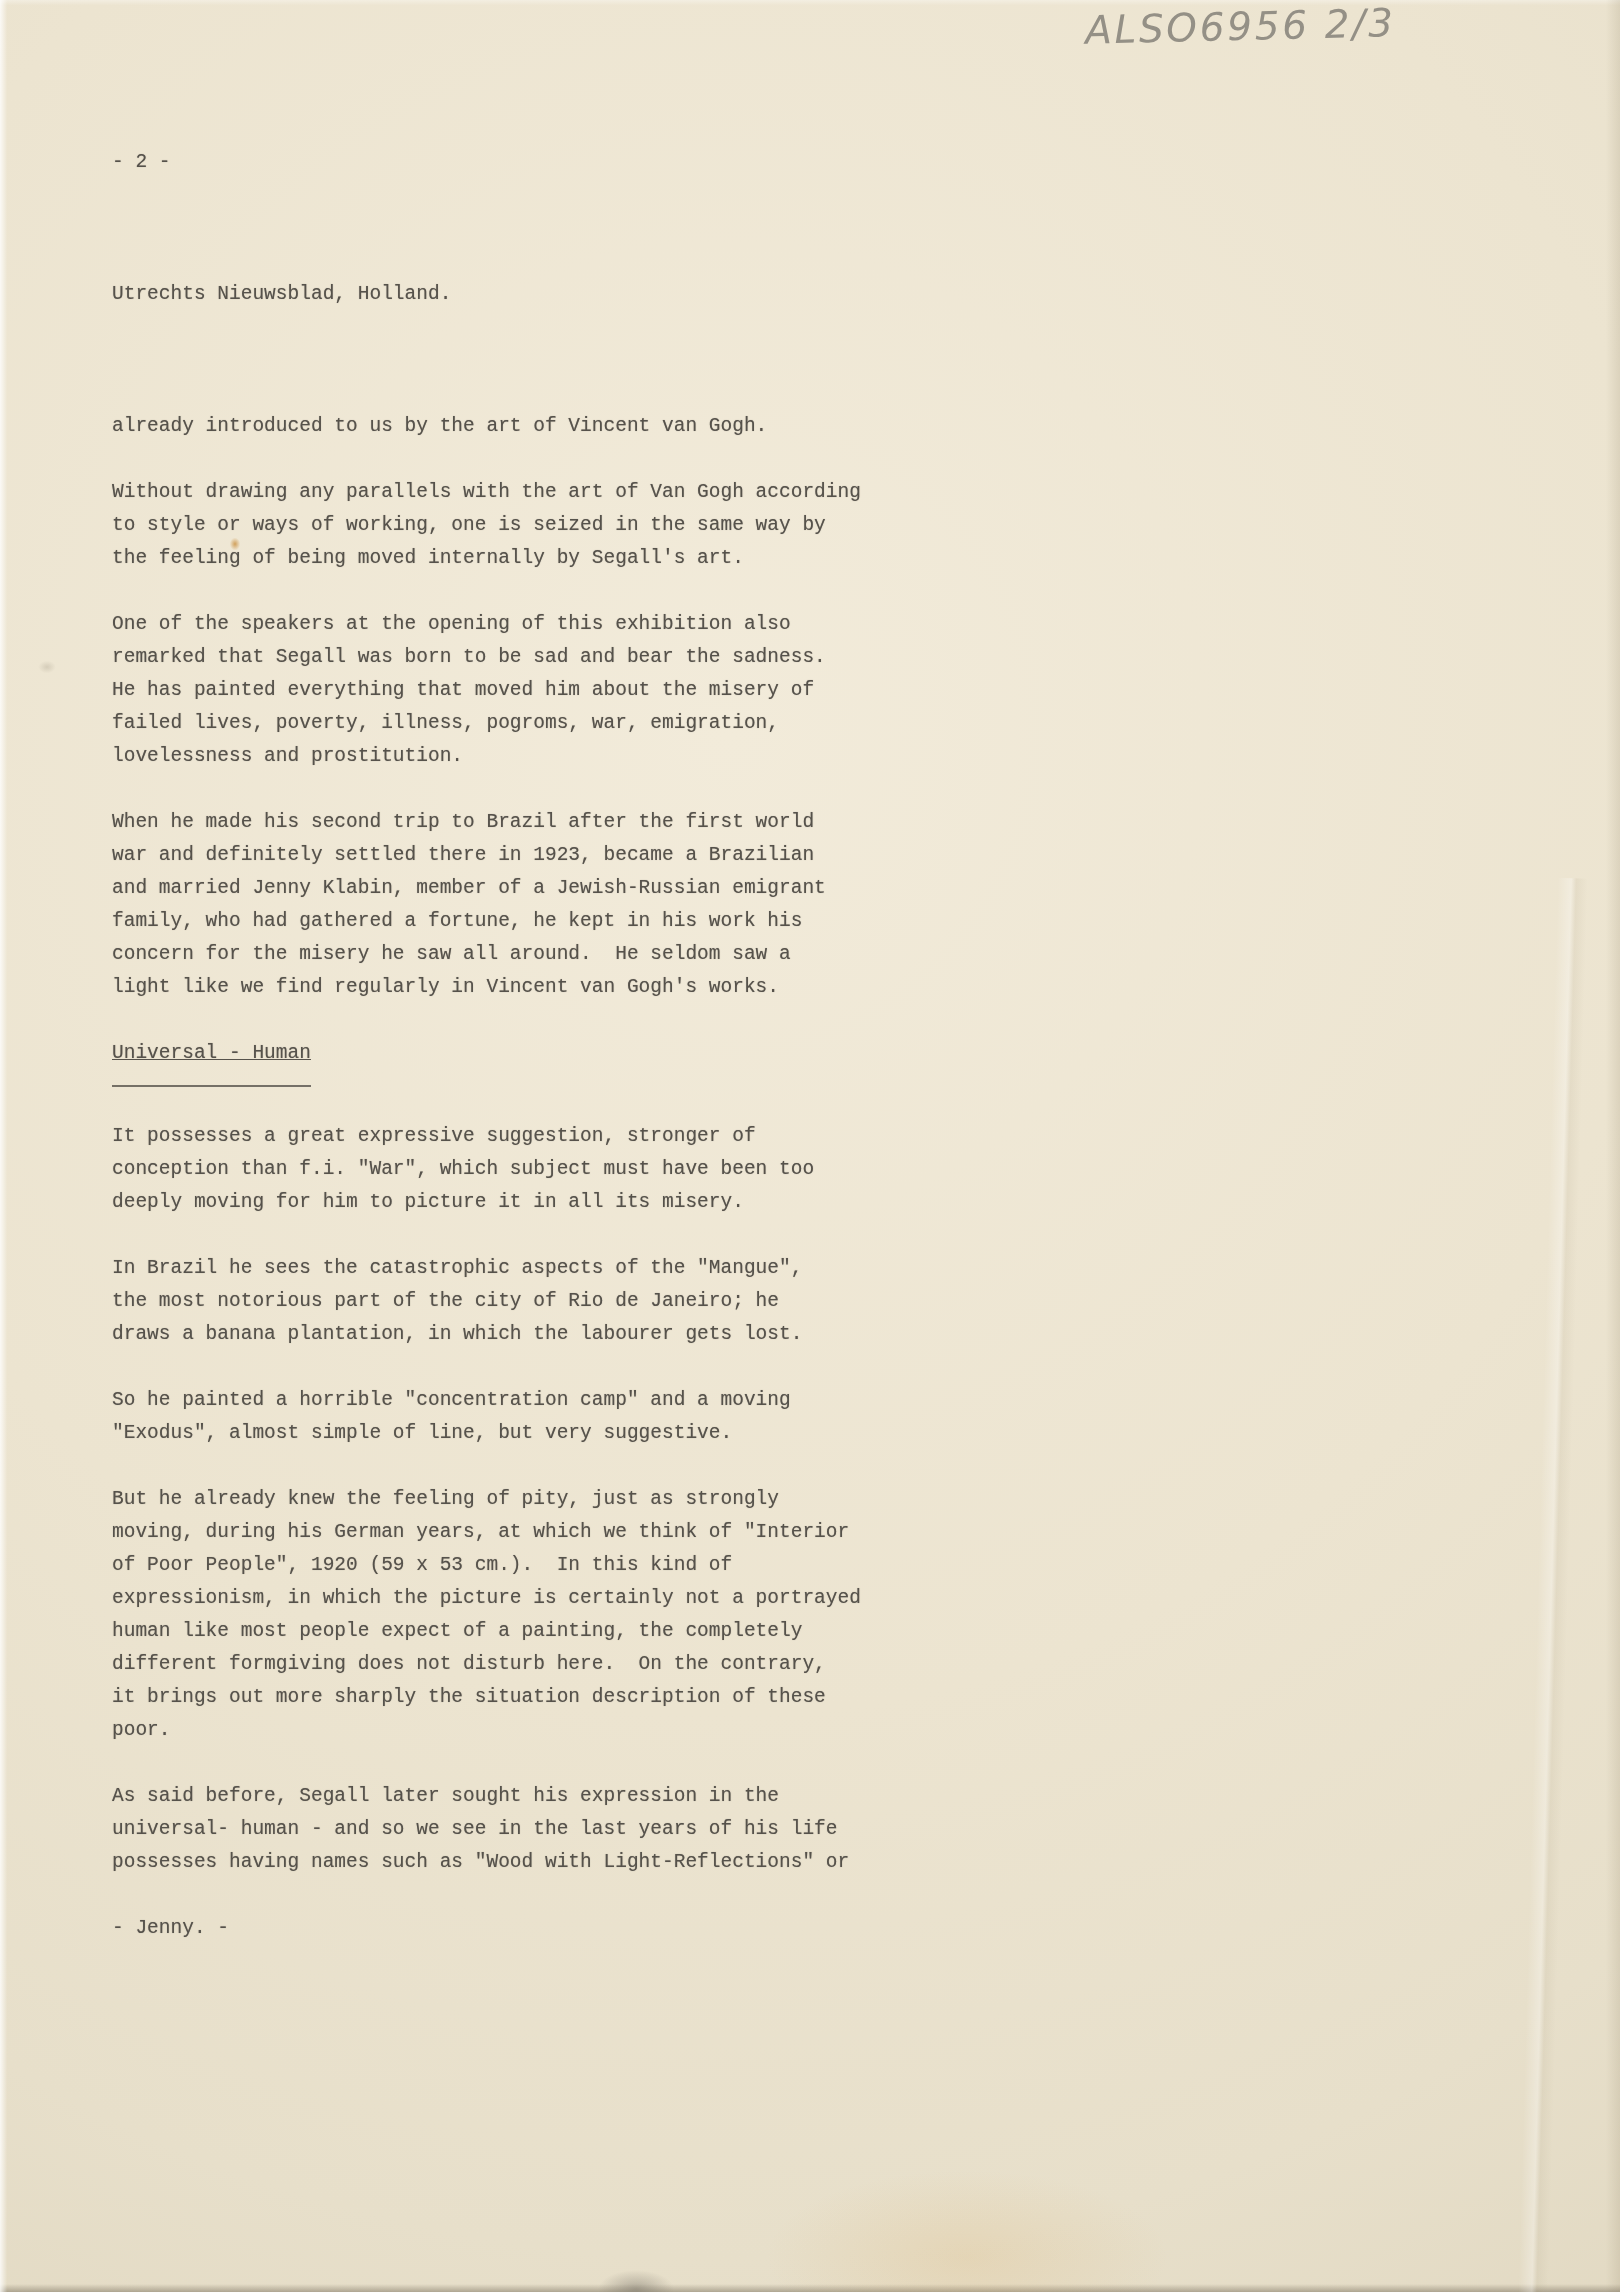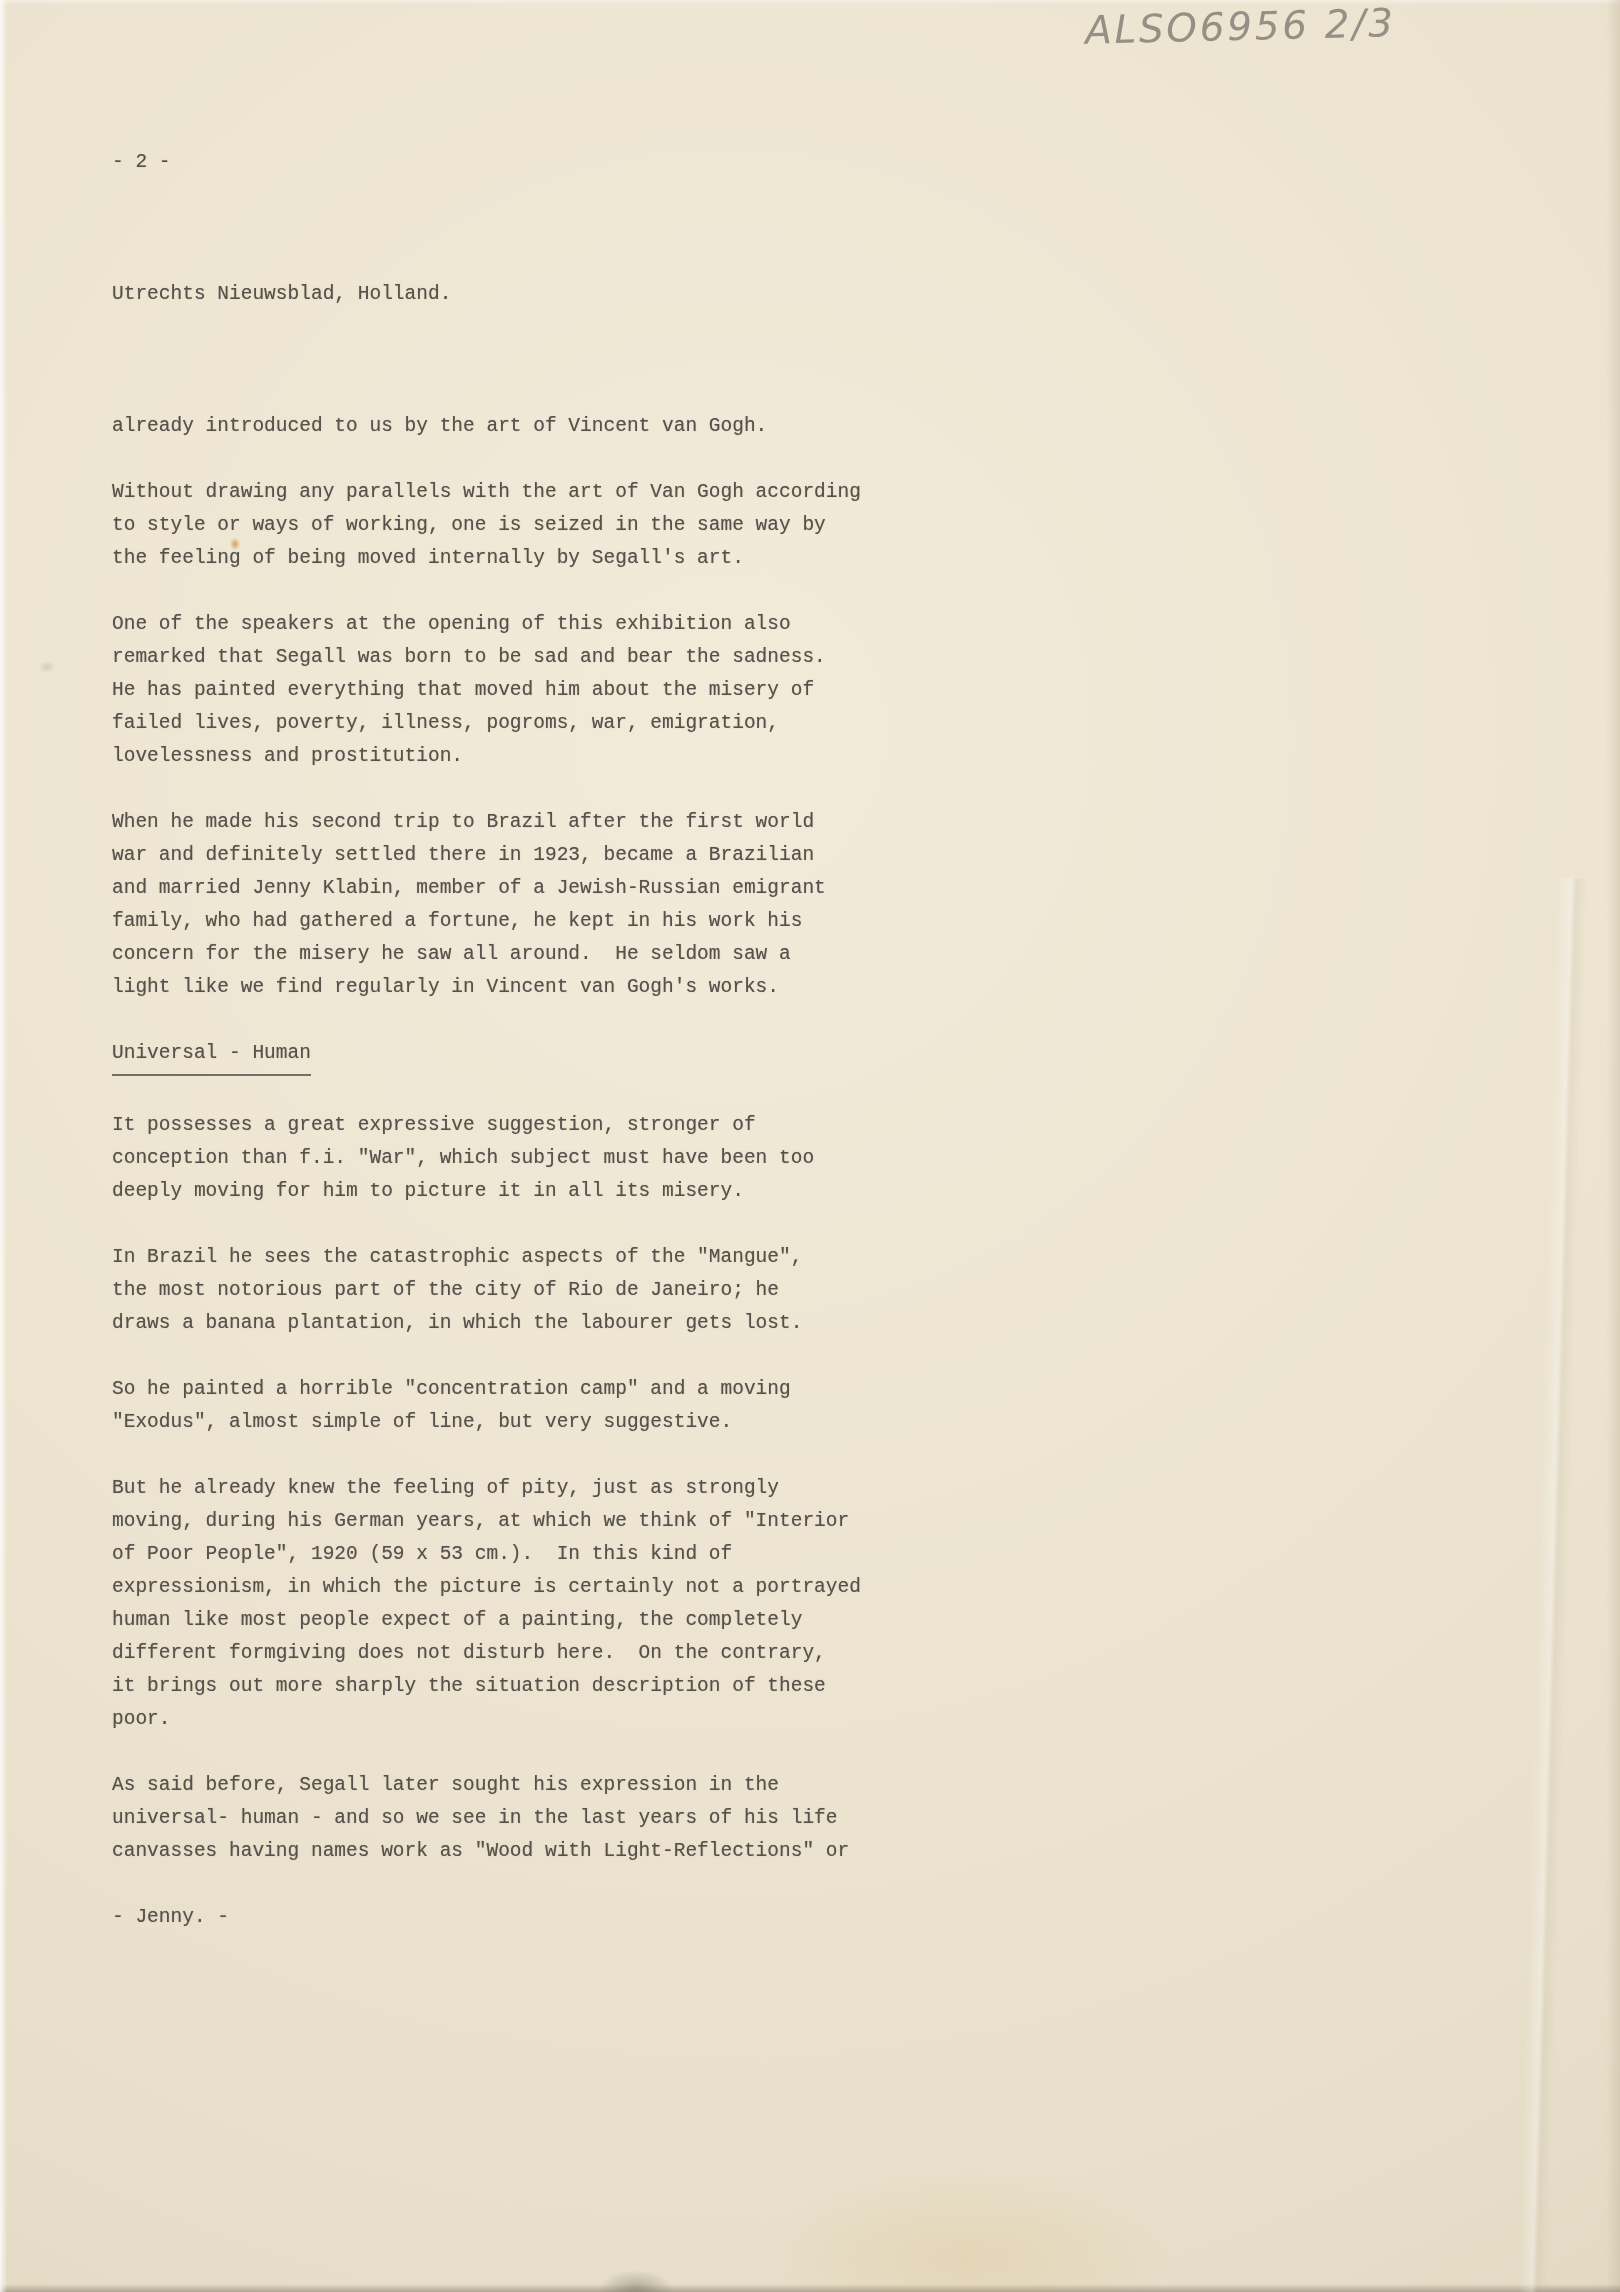--- a/index.html
+++ b/index.html
@@ -71,22 +71,23 @@
   .content .cont {
     white-space: pre-wrap;
     margin: 0 0 33px 0;
     font-size: inherit;
     font-weight: normal;
   }
   .pagenum { margin-left: 336px; }
   .heading {
     width: max-content;
     margin-left: 258px;
-    padding-bottom: 4px;
+    padding-bottom: 15px;
     border-bottom: 2.7px solid rgba(86,82,75,.8);
+    text-decoration: underline;
   }
   .cont { margin-left: 897px; margin-bottom: 0; }
 </style>
 </head>
 <body>
 
 <div class="scan">
   <div class="annotation">ALSO6956 2/3</div>
 
   <main class="content">
@@ -125,18 +126,18 @@
     <p class="para">But he already knew the feeling of pity, just as strongly
 moving, during his German years, at which we think of "Interior
 of Poor People", 1920 (59 x 53 cm.).  In this kind of
 expressionism, in which the picture is certainly not a portrayed
 human like most people expect of a painting, the completely
 different formgiving does not disturb here.  On the contrary,
 it brings out more sharply the situation description of these
 poor.</p>
     <p class="para">As said before, Segall later sought his expression in the
 universal- human - and so we see in the last years of his life
-canvasses having names work as "Wood with Light-Reflections" or</p>
+possesses having names such as "Wood with Light-Reflections" or</p>
 
     <div class="cont">- Jenny. -</div>
   </main>
 </div>
 
 
 </body></html>

